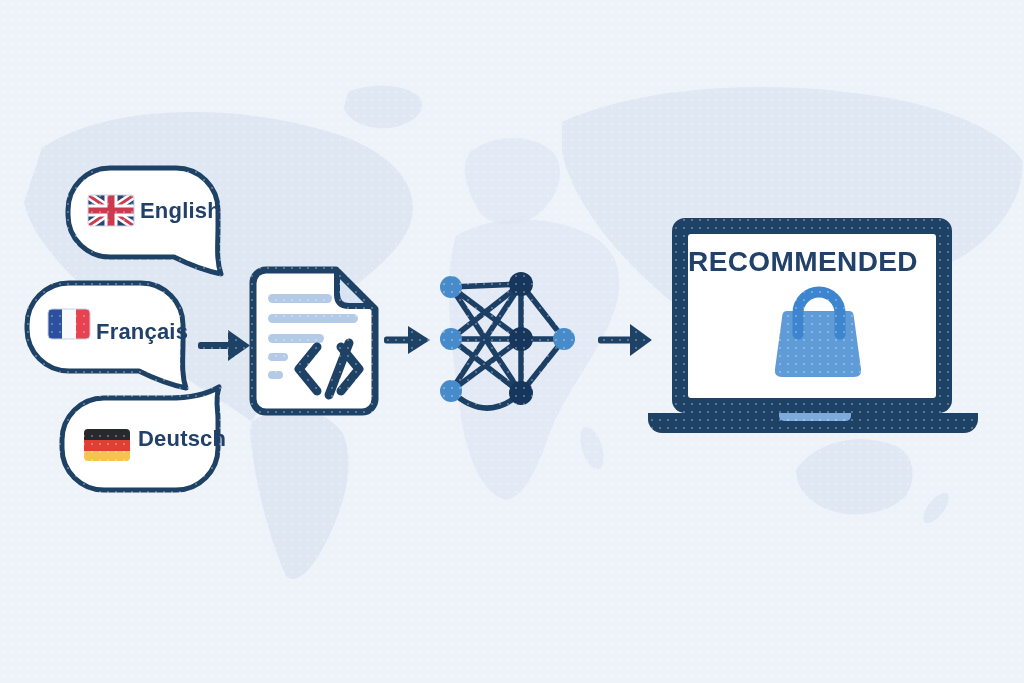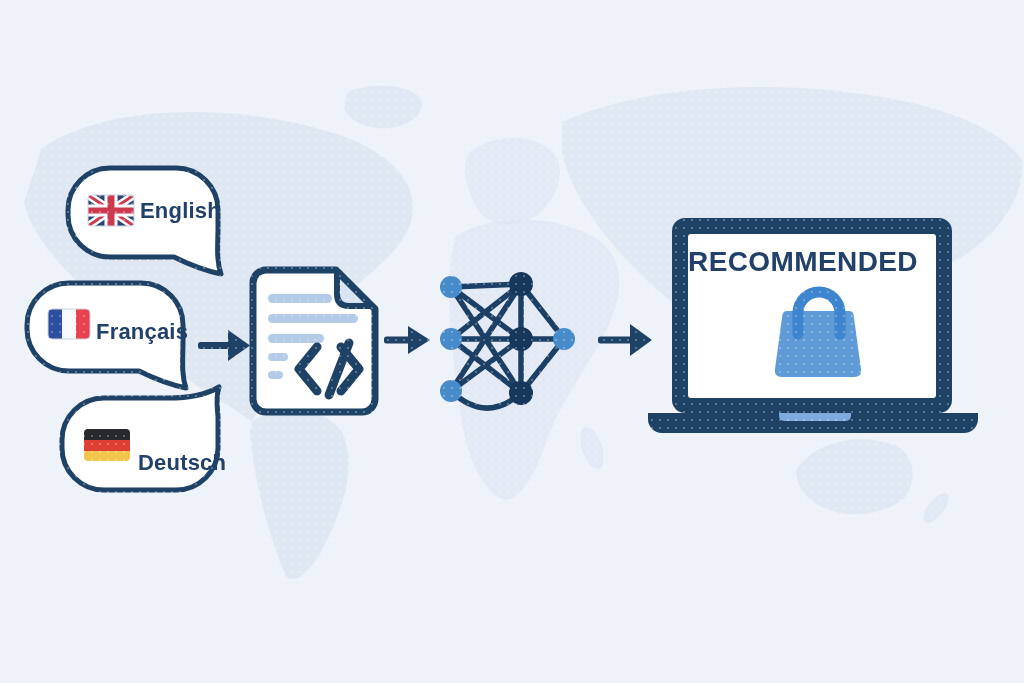--- a/index.html
+++ b/index.html
@@ -25,21 +25,21 @@
     color:#21406a;
     font-weight:bold;
     font-size:22px;
     line-height:24px;
     letter-spacing:.2px;
     white-space:nowrap;
     z-index:3;
   }
   .label-english{left:140px;top:199px;}
   .label-francais{left:96px;top:320px;}
-  .label-deutsch{left:138px;top:451px;text-align:center;}
+  .label-deutsch{left:138px;top:427px;text-align:center;}
   .screen-title{
     position:absolute;
     left:688px;top:246px;width:230px;
     text-align:center;
     color:#21406a;
     font-weight:bold;
     font-size:28px;
     letter-spacing:.4px;
     z-index:3;
   }

